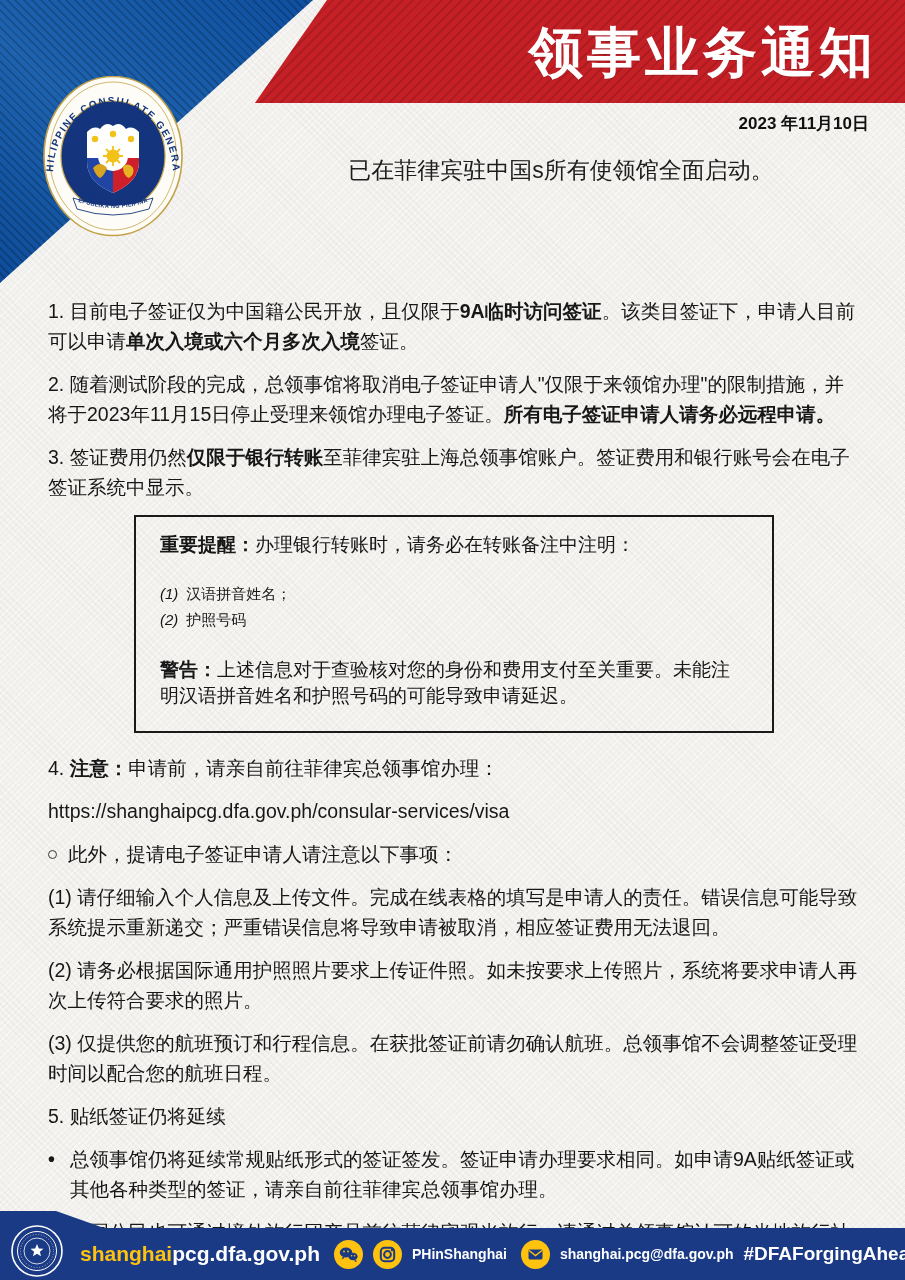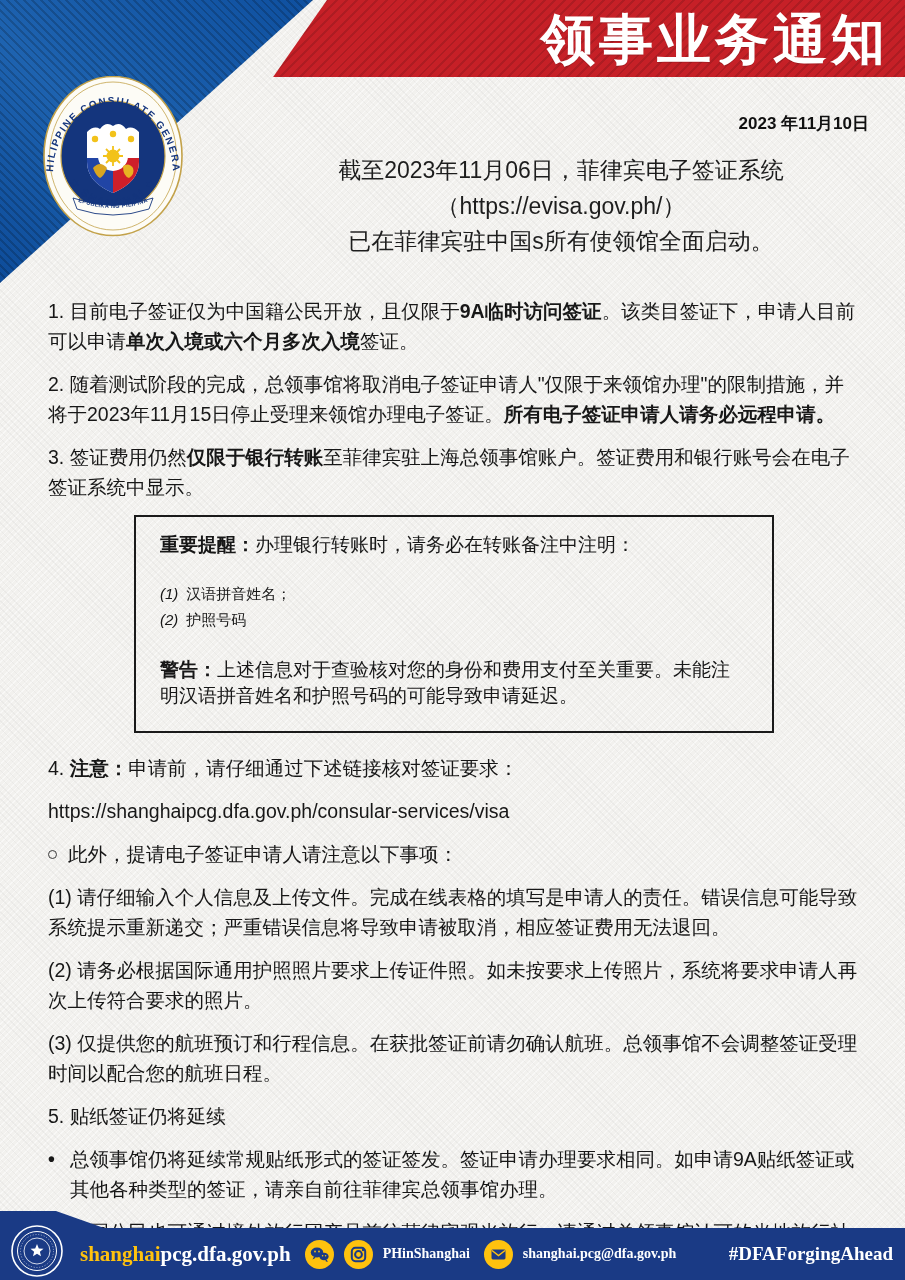--- a/index.html
+++ b/index.html
@@ -14,25 +14,25 @@
   }
   
   .blue-corner{
     position:absolute;left:0;top:0;width:330px;height:300px;
     clip-path:polygon(0 0,313px 0,0 283px);
     background:linear-gradient(40deg,#0c4a98 0%,#1e63b0 45%,#0e4f9f 100%);
   }
   .blue-corner:after{content:"";position:absolute;inset:0;
     background:repeating-linear-gradient(45deg, rgba(0,0,0,0.18) 0 2px, transparent 2px 6px);}
   .red-banner{
-    position:absolute;left:0;top:0;right:0;height:77px;
+    position:absolute;left:0;top:0;right:0;height:103px;
     clip-path:polygon(327px 0,905px 0,905px 107px,252px 107px);
     background:#c62027;
     display:flex;align-items:center;justify-content:flex-end;
-    padding-right:16px;box-sizing:border-box;
+    padding-right:28px;box-sizing:border-box;
   }
   .red-banner:after{content:"";position:absolute;inset:0;
     background:repeating-linear-gradient(-45deg, rgba(0,0,0,0.12) 0 2px, transparent 2px 7px);}
   .banner-title{
     position:relative;z-index:2;color:#fff;font-size:54px;font-weight:900;
     letter-spacing:4px;line-height:1;text-shadow:0 1px 0 rgba(0,0,0,0.15);
   }
   .date-line{
     position:absolute;top:112px;right:36px;font-size:17px;font-weight:700;color:#101010;
   }
@@ -63,21 +63,21 @@
   .bullet .dot{width:22px;flex:0 0 22px;font-weight:700;}
   .item5{margin-bottom:16px;}
   
   .footer-tab{
     position:absolute;left:0;bottom:52px;width:104px;height:17px;background:#1a3a85;
     clip-path:polygon(0 0,56px 0,104px 17px,0 17px);
   }
   .footer{
     position:absolute;left:0;bottom:0;right:0;height:52px;background:#1a3a85;
     display:flex;align-items:center;box-sizing:border-box;
-    padding-left:80px;padding-right:12px;gap:10px;font-family:Liberation Serif, serif;
+    padding-left:80px;padding-right:12px;gap:10px;
   }
   .footer .site{font-size:21px;font-weight:800;color:#fff;white-space:nowrap;}
   .footer .site .hl{color:#ffc20e;}
   .footer .label{font-size:14px;font-weight:800;color:#ffffff;white-space:nowrap;}
   .footer .hashtag{margin-left:auto;font-size:19px;font-weight:800;color:#fff;white-space:nowrap;}
   .icon-circle{width:29px;height:29px;flex:0 0 29px;}
   .dfa-seal{position:absolute;left:11px;bottom:3px;width:52px;height:52px;}
   .icon-gap{margin-left:4px;}
 </style>
 </head>
@@ -130,41 +130,40 @@
       </g>
     </g>
     <path d="M30 122 q40 15 80 0 l-4 11 q-36 12 -72 0 z" fill="#fdfcf6" stroke="#14357d" stroke-width="0.9"></path>
     <text font-size="5.6" font-weight="700" fill="#14357d" letter-spacing="0.4" font-family="Liberation Sans, DejaVu Sans, sans-serif">
       <textPath href="#scrollArc" startOffset="50%" text-anchor="middle">REPUBLIKA NG PILIPINAS</textPath>
     </text>
   </svg>
 
   <div class="header-text">
     <div class="intro">
-      <div>截至2023年11月06日，菲律宾电子签证系统（https://evisa.gov.ph/）</div>
       <div>已在菲律宾驻中国s所有使领馆全面启动。</div>
     </div>
   </div>
 
   <div class="body">
 
     <p><span>1. </span><span>目前电子签证仅为中国籍公民开放，且仅限于</span><b>9A临时访问签证</b><span>。该类目签证下，申请人目前可以申请</span><b>单次入境或六个月多次入境</b><span>签证。</span></p>
 
     <p><span>2. </span><span>随着测试阶段的完成，总领事馆将取消电子签证申请人"仅限于来领馆办理"的限制措施，并将于2023年11月15日停止受理来领馆办理电子签证。</span><b>所有电子签证申请人请务必远程申请。</b></p>
 
     <p><span>3. </span><span>签证费用仍然</span><b>仅限于银行转账</b><span>至菲律宾驻上海总领事馆账户。签证费用和银行账号会在电子签证系统中显示。</span></p>
 
     <div class="notice-box">
       <p class="nb-title"><b>重要提醒：</b><span>办理银行转账时，请务必在转账备注中注明：</span></p>
       <p class="nb-li"><span class="num">(1)</span><span>汉语拼音姓名；</span></p>
       <p class="nb-li"><span class="num">(2)</span><span>护照号码</span></p>
       <p class="nb-warn"><b>警告：</b><span>上述信息对于查验核对您的身份和费用支付至关重要。未能注明汉语拼音姓名和护照号码的可能导致申请延迟。</span></p>
     </div>
 
-    <p><span>4. </span><b>注意：</b><span>申请前，请仔细通过下述链接核对签证要求：</span></p>
+    <p><span>4. </span><b>注意：</b><span>申请前，请亲自前往菲律宾总领事馆办理：</span></p>
 
     <p class="link-line">https://shanghaipcg.dfa.gov.ph/consular-services/visa</p>
 
     <p class="sub-line"><span class="circle-marker"></span><span>此外，提请电子签证申请人请注意以下事项：</span></p>
 
     <p class="numbered-para">(1) 请仔细输入个人信息及上传文件。完成在线表格的填写是申请人的责任。错误信息可能导致系统提示重新递交；严重错误信息将导致申请被取消，相应签证费用无法退回。</p>
     <p class="numbered-para">(2) 请务必根据国际通用护照照片要求上传证件照。如未按要求上传照片，系统将要求申请人再次上传符合要求的照片。</p>
     <p class="numbered-para">(3) 仅提供您的航班预订和行程信息。在获批签证前请勿确认航班。总领事馆不会调整签证受理时间以配合您的航班日程。</p>
 
     <p class="item5"><span>5. </span><span>贴纸签证仍将延续</span></p>

